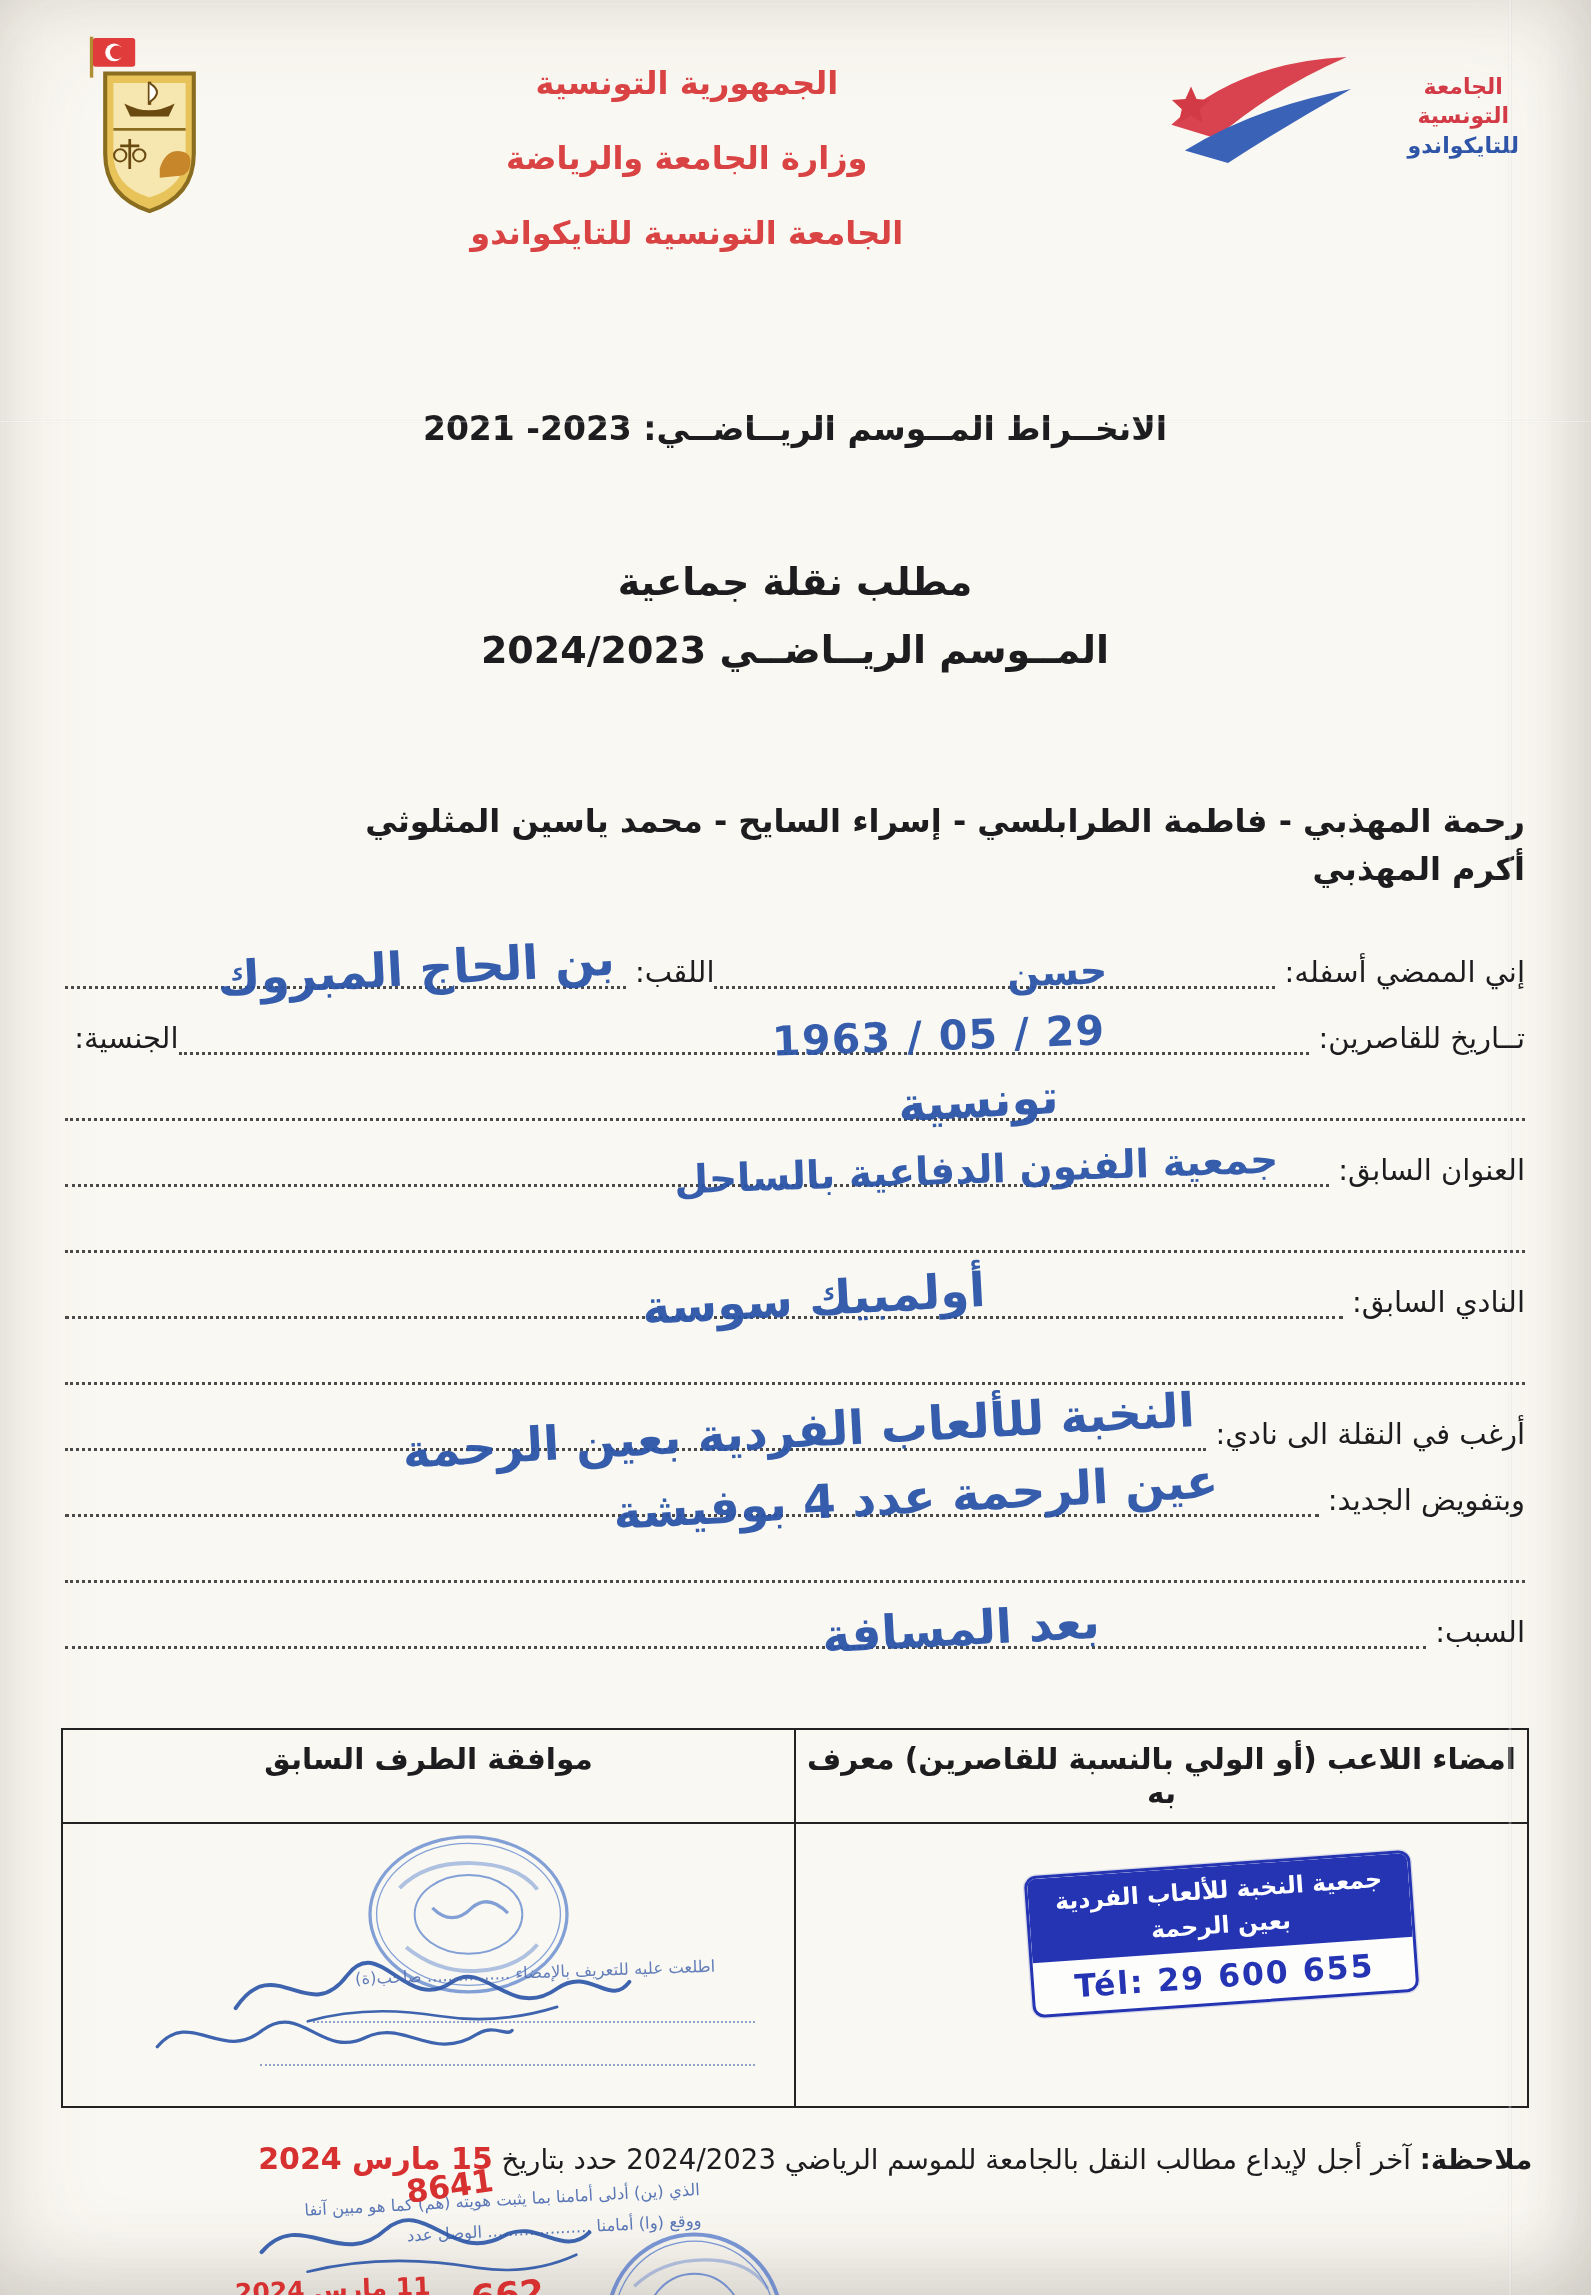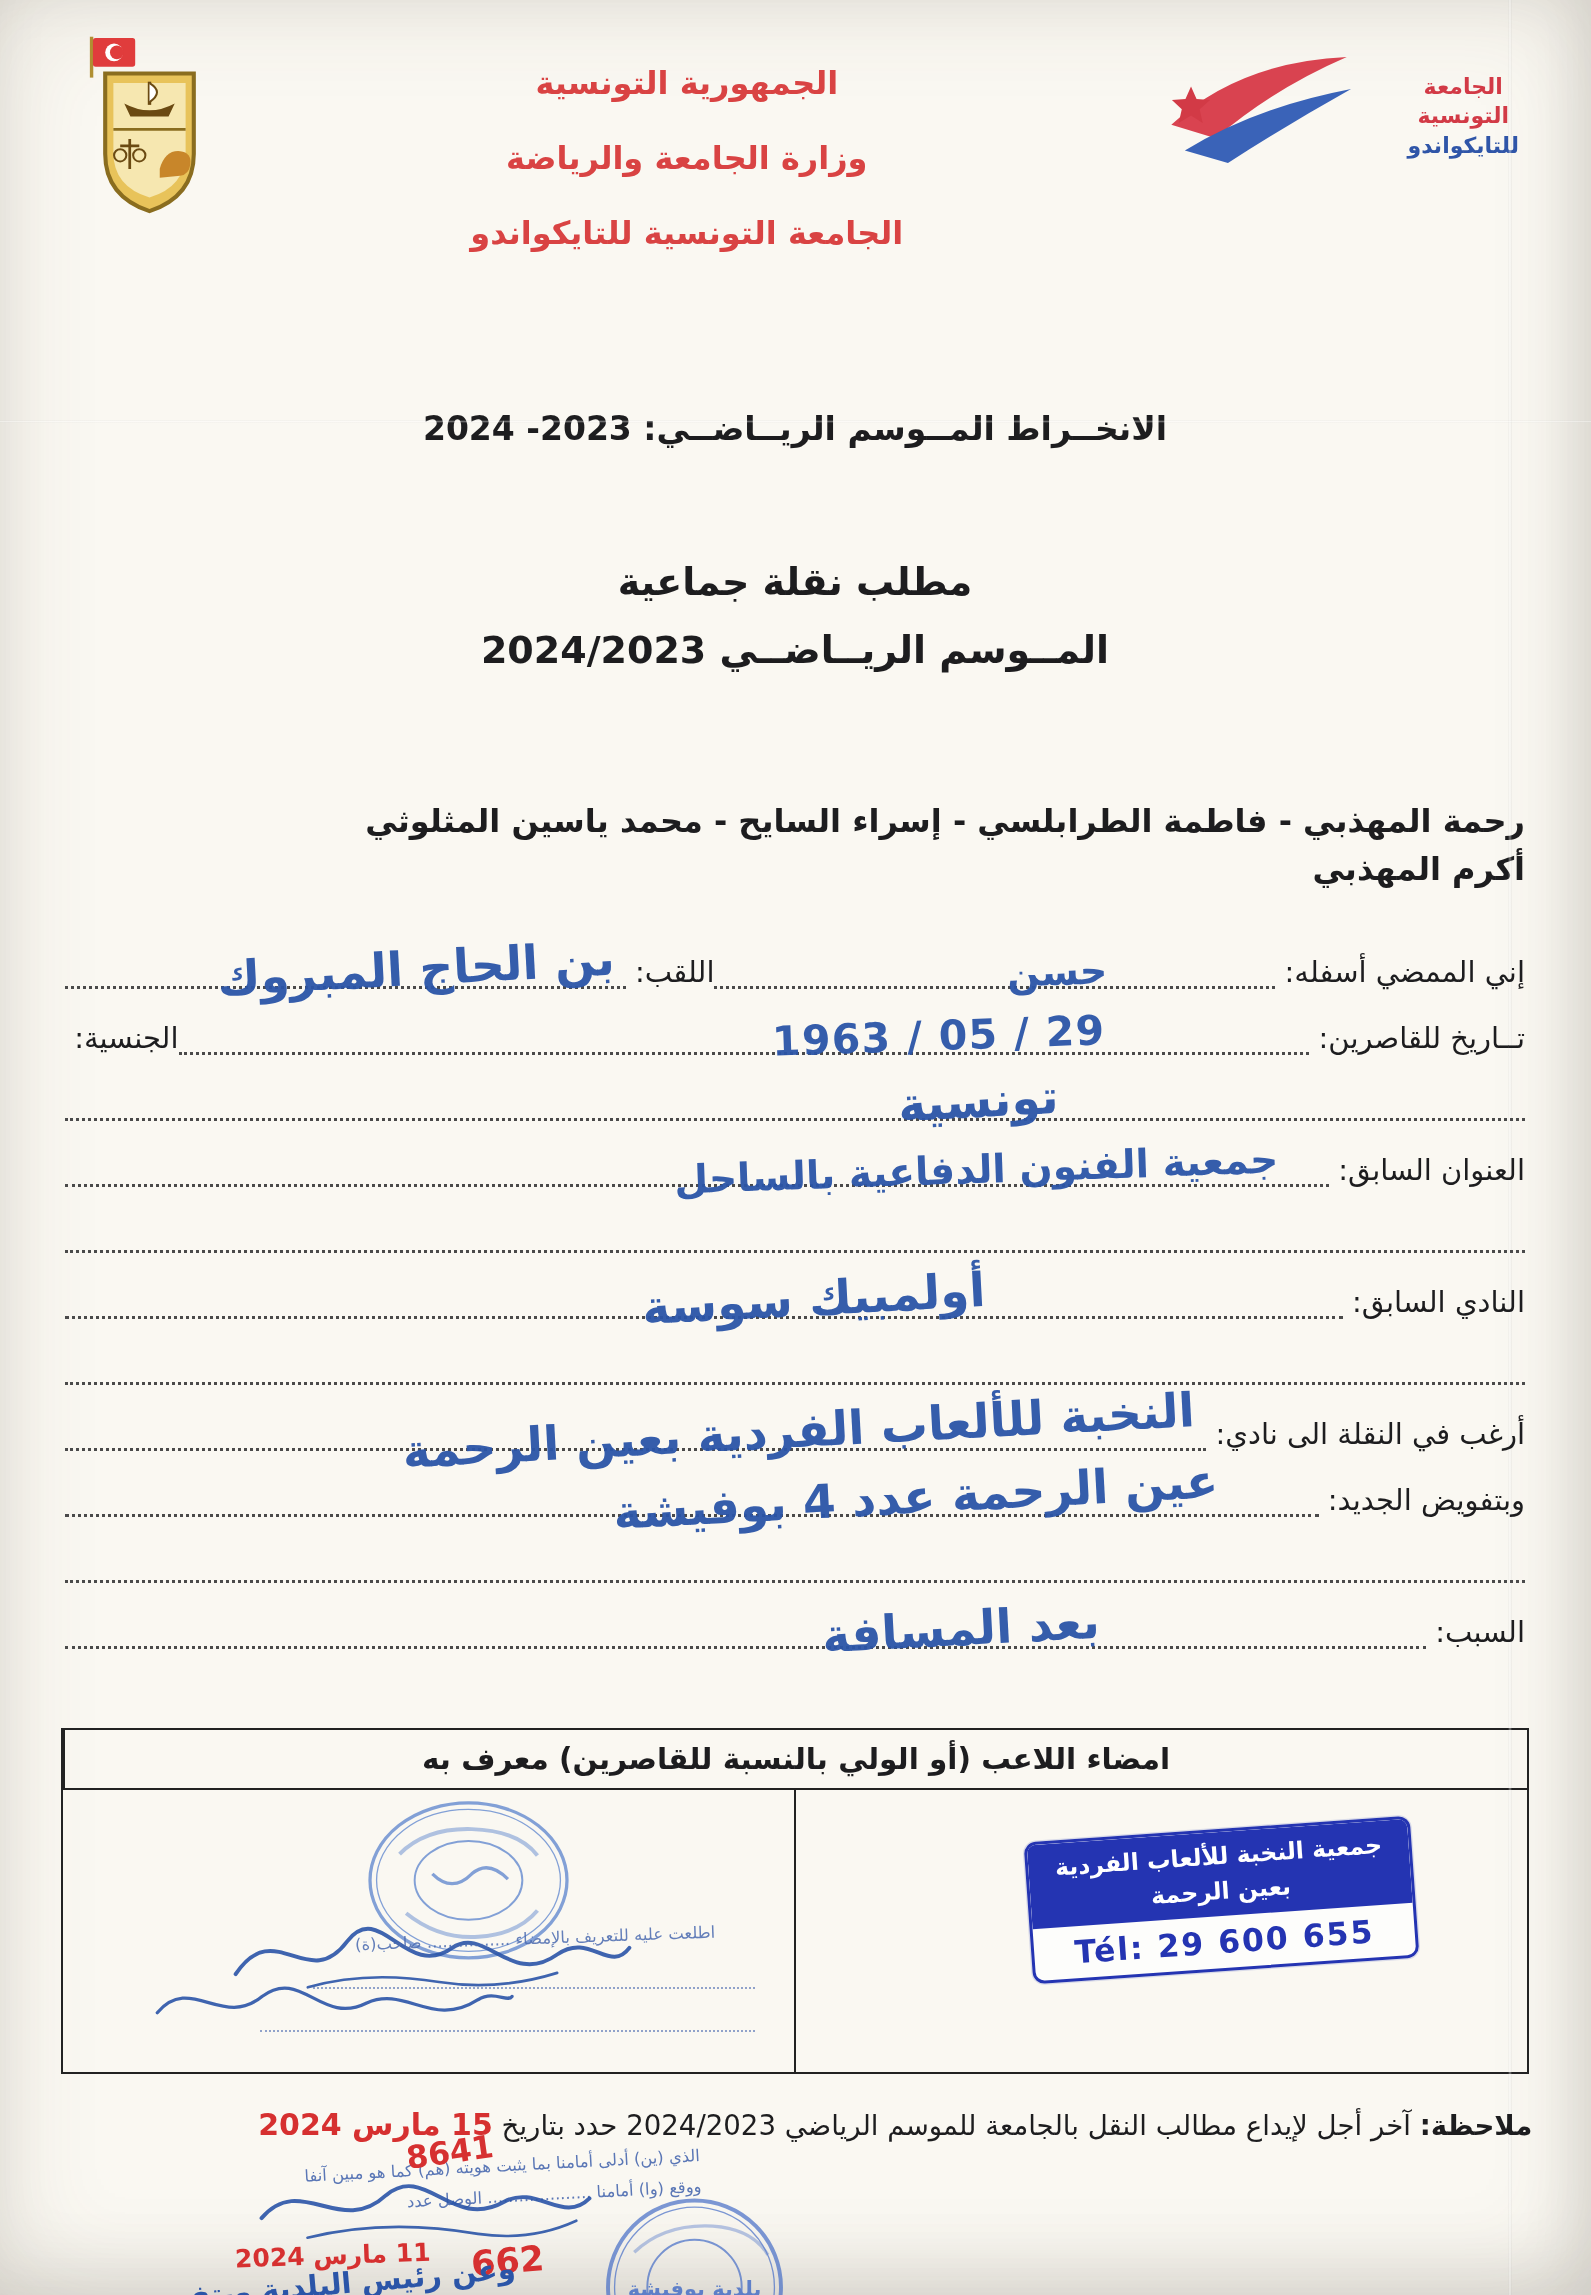--- a/index.html
+++ b/index.html
@@ -117,21 +117,21 @@
         <path d="M95 72 q22 13 0 28" fill="#fff" stroke="#6b4a12" stroke-width="3"></path>
         <path d="M42 140 h106" stroke="#8a6d1f" stroke-width="4"></path>
         <path d="M66 154 v44 M52 164 h28" stroke="#6b4a12" stroke-width="4"></path>
         <circle cx="52" cy="178" r="9" fill="none" stroke="#6b4a12" stroke-width="3"></circle>
         <circle cx="80" cy="178" r="9" fill="none" stroke="#6b4a12" stroke-width="3"></circle>
         <path d="M110 198 q8 -28 30 -26 q17 2 15 19 q-2 15 -15 17 l-30 3 Z" fill="#c8862a"></path>
       </svg>
     </div>
   </div>
 
-  <div class="reg-line">الانخــراط المــوسم الريــاضــي: 2023- 2024</div>
+  <div class="reg-line">الانخــراط المــوسم الريــاضــي: 2023- 2021</div>
   <div class="title1">مطلب نقلة جماعية</div>
   <div class="title2">المــوسم الريــاضــي 2024/2023</div>
 
   <div class="players">
     <div>رحمة المهذبي - فاطمة الطرابلسي - إسراء السايح - محمد ياسين المثلوثي</div>
     <div>أكرم المهذبي</div>
   </div>
 
   <div class="form">
 
@@ -200,20 +200,21 @@
       <span class="lbl">السبب:</span>
       <span class="dots">
         <span class="hand big" style="right:24%;">بعد المسافة</span>
       </span>
     </div>
   </div>
 
   <div class="ttable">
     <div class="trow">
       <div class="tcell th col-right">امضاء اللاعب (أو الولي بالنسبة للقاصرين) معرف به</div>
+      <div class="tcell th col-left">موافقة الطرف السابق</div>
     </div>
     <div class="trow">
       <div class="tcell td col-right">
         <div class="club-stamp">
           <div class="club-stamp-band">
             <div>جمعية النخبة للألعاب الفردية</div>
             <div>بعين الرحمة</div>
           </div>
           <div class="club-stamp-tel" dir="ltr">Tél: 29 600 655</div>
         </div>

